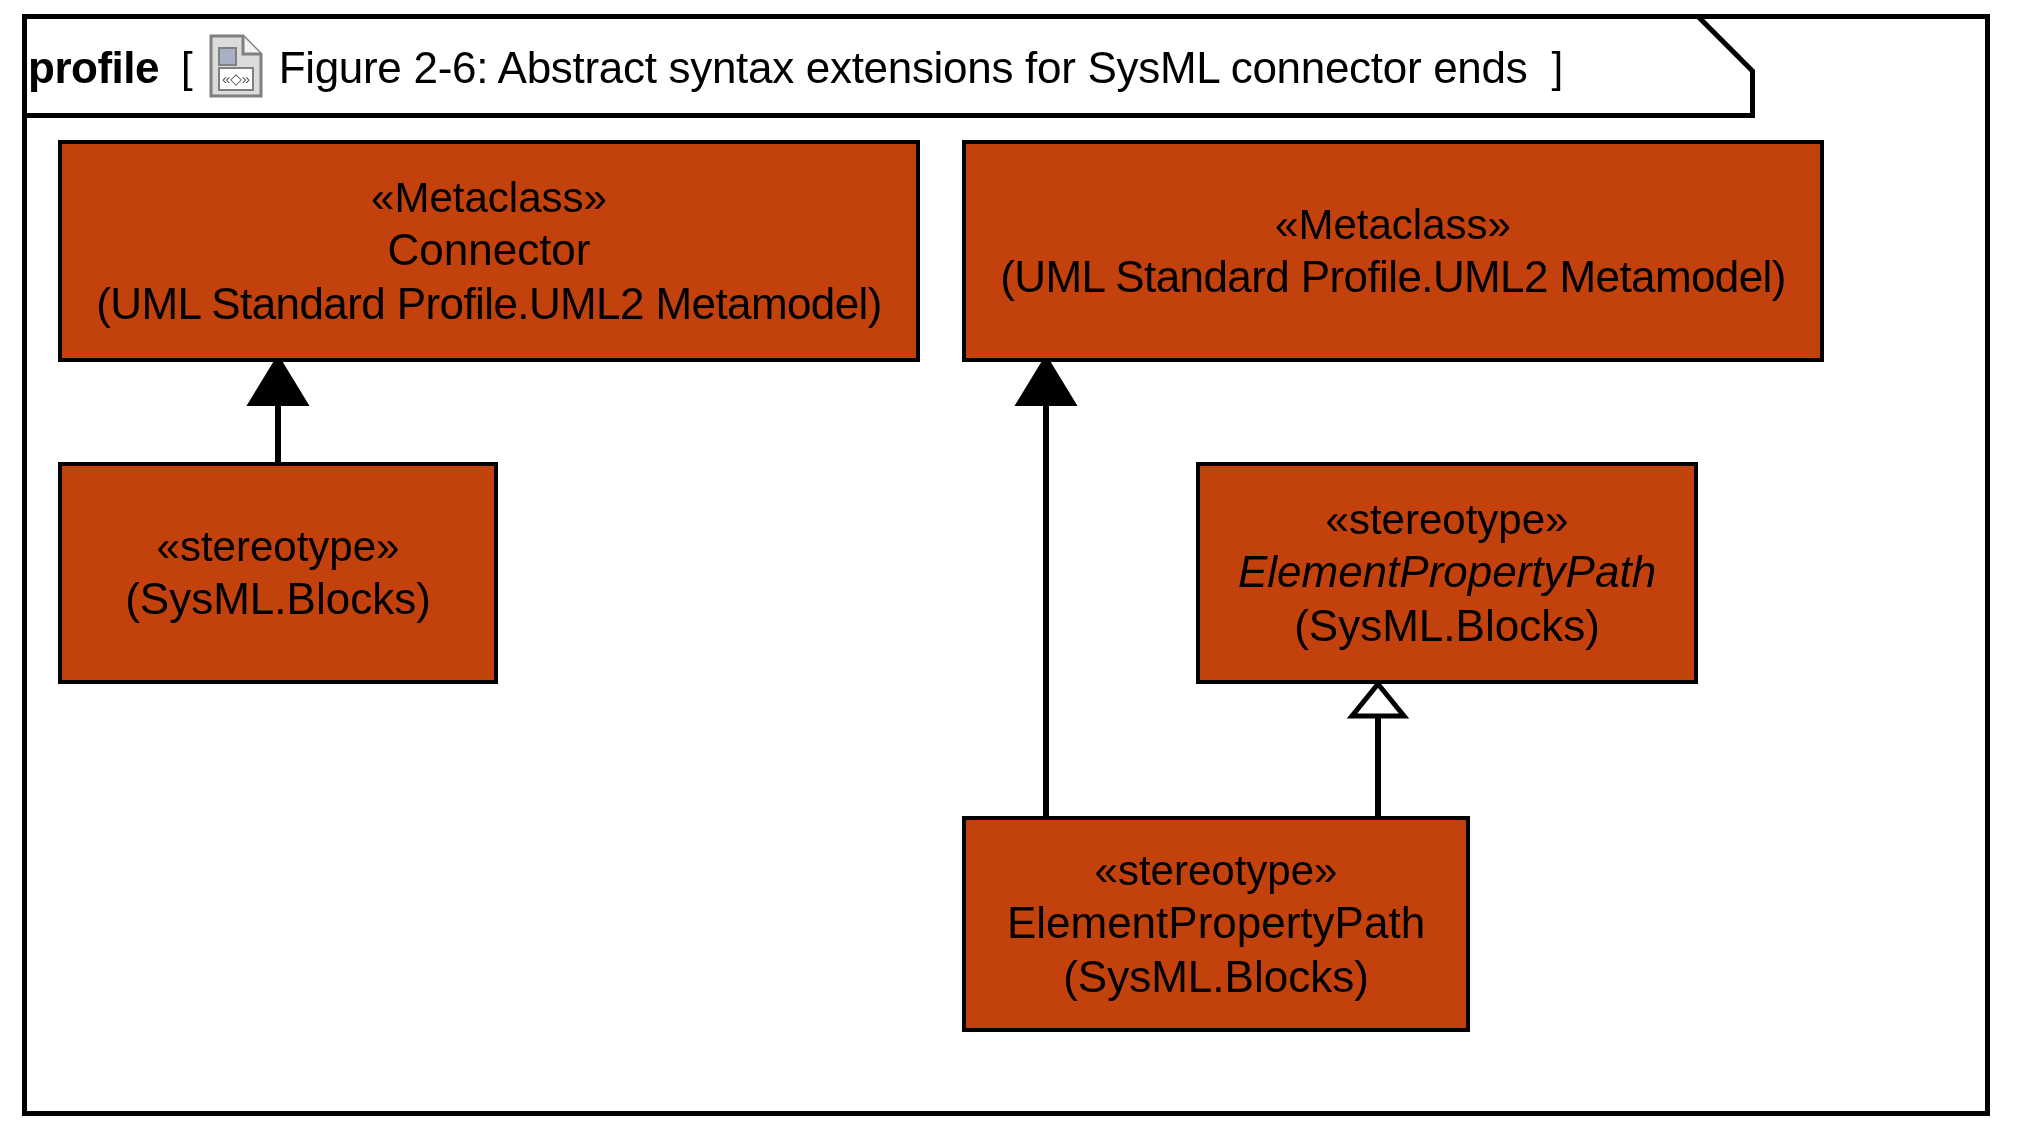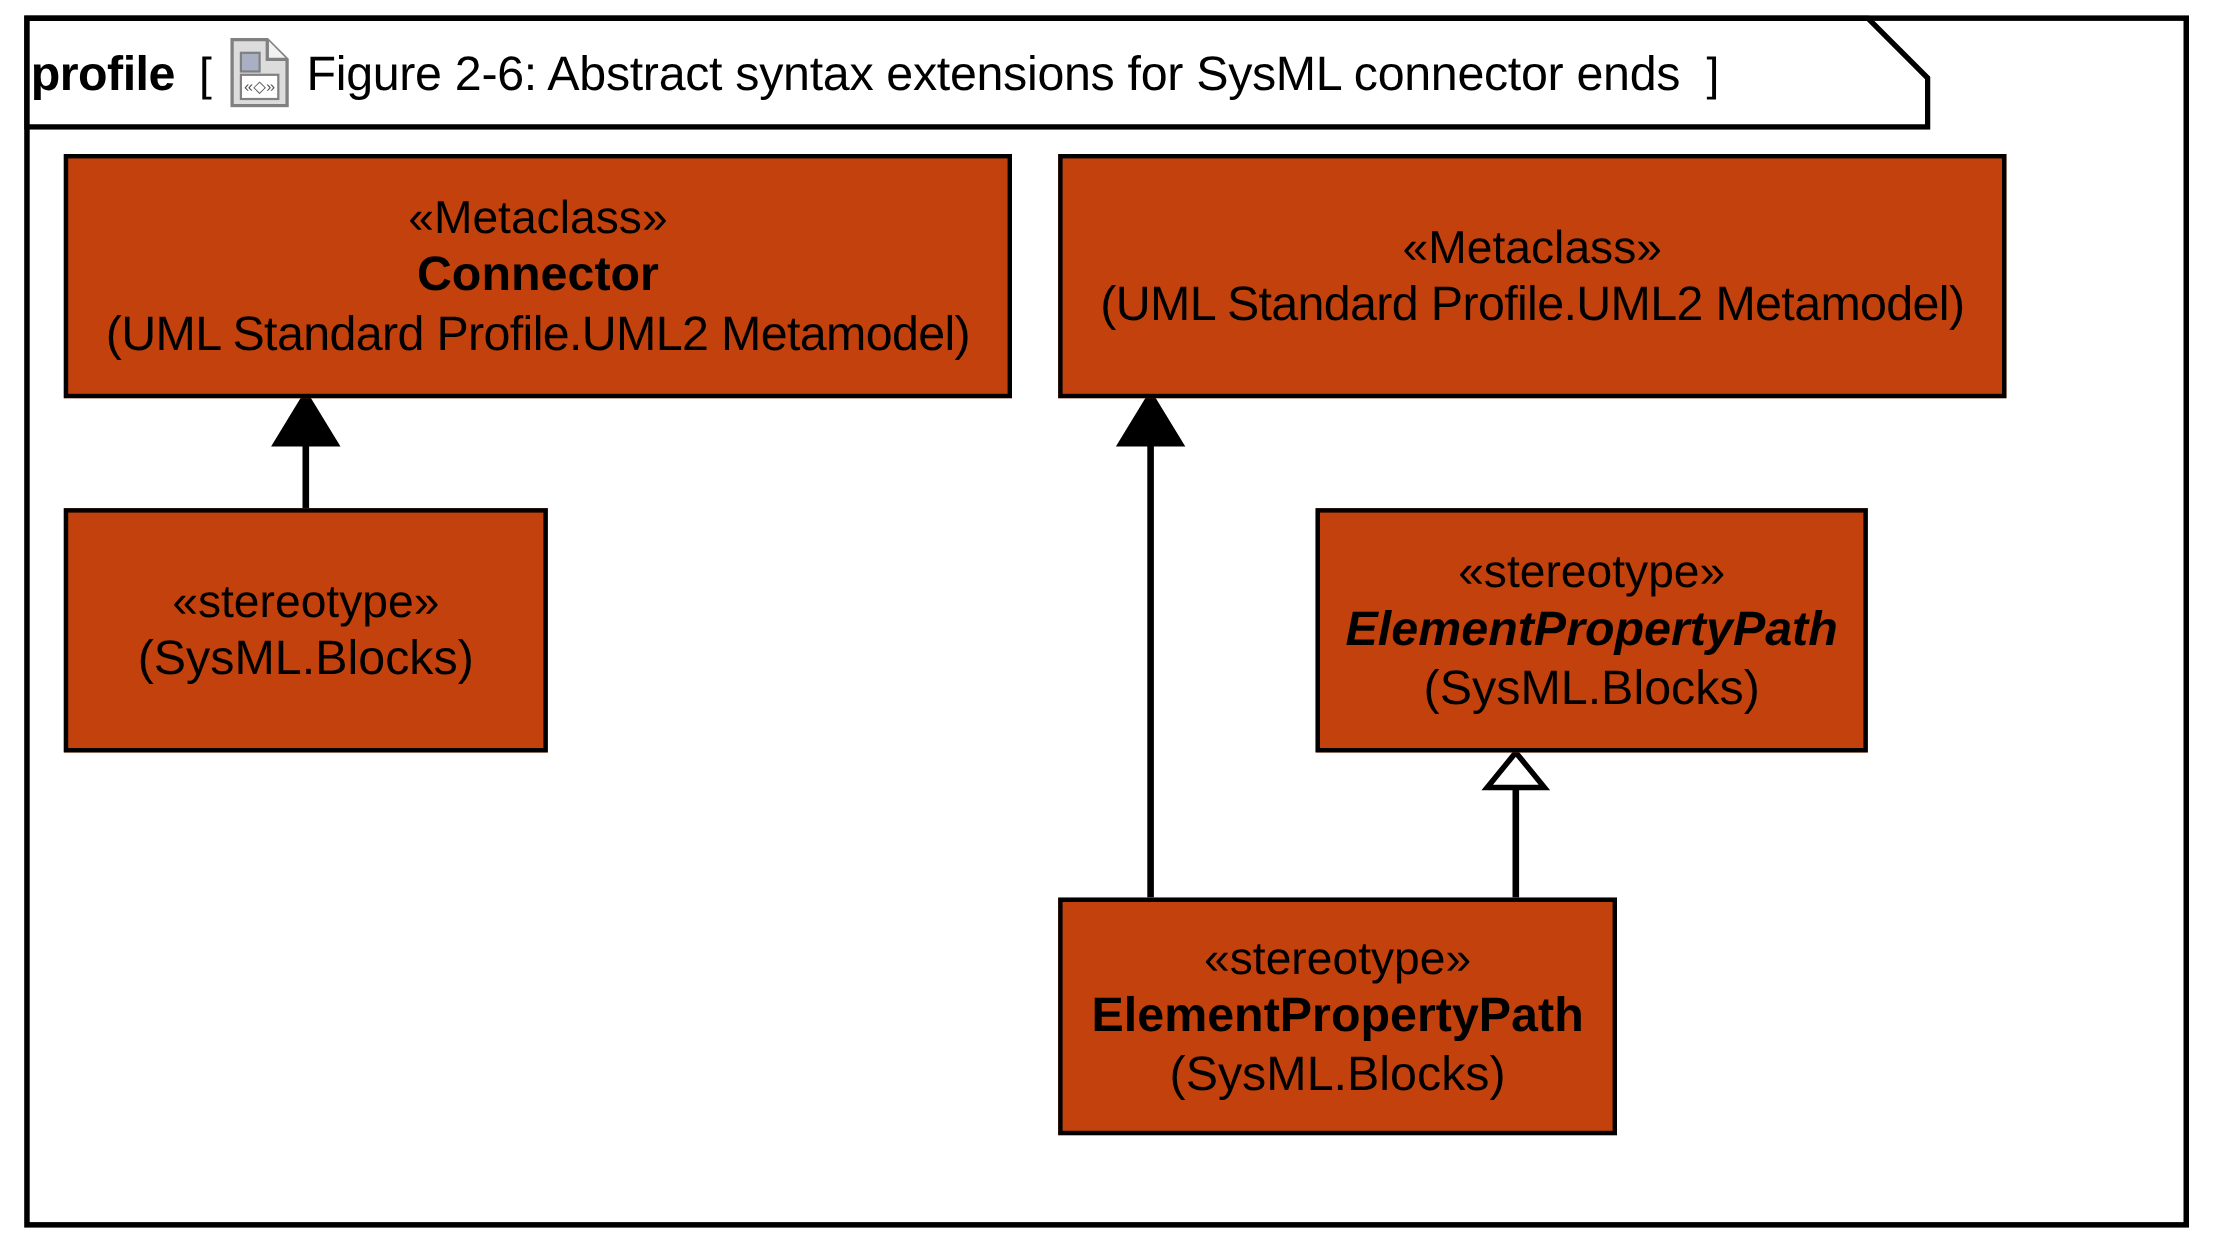--- a/index.html
+++ b/index.html
@@ -91,21 +91,21 @@
     z-index: 5;
   }
   .line-guillemet {
     font-size: 42px;
     color: #000;
     line-height: 1.22;
     white-space: nowrap;
   }
   .line-name {
     font-size: 44px;
-    font-weight: bold;
+    font-weight: normal;
     color: #000;
     line-height: 1.22;
     white-space: nowrap;
   }
   .line-name.abstract {
     font-style: italic;
   }
   .line-package {
     font-size: 44px;
     color: #000;

